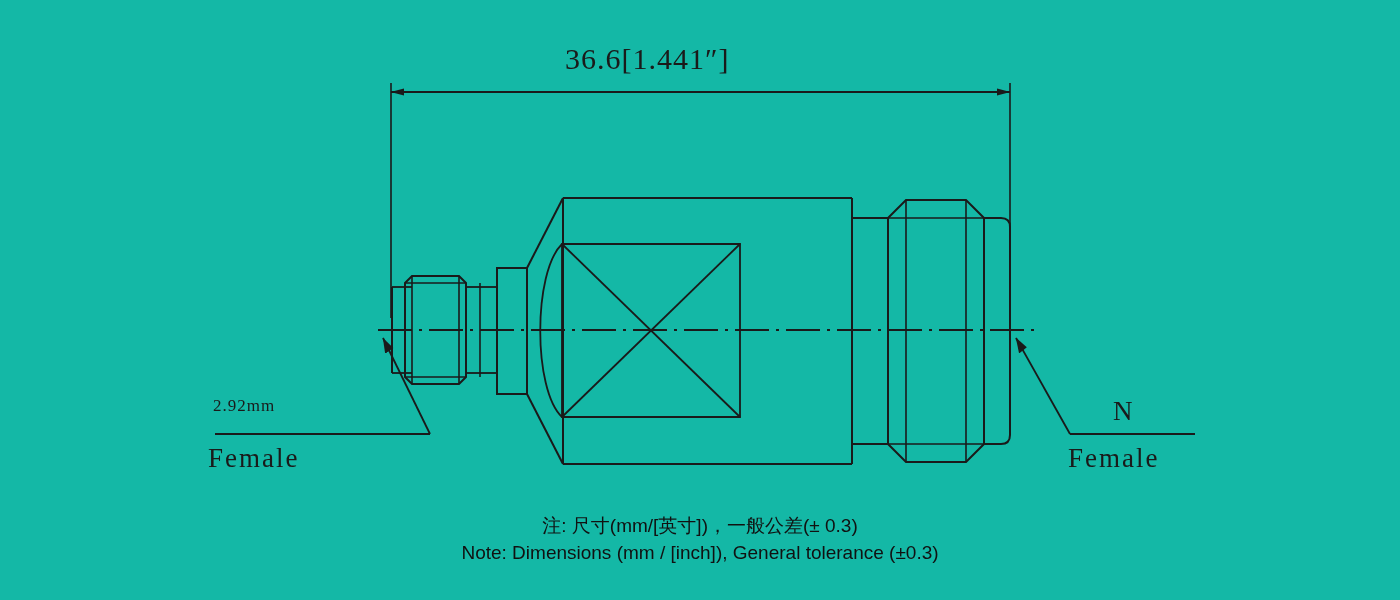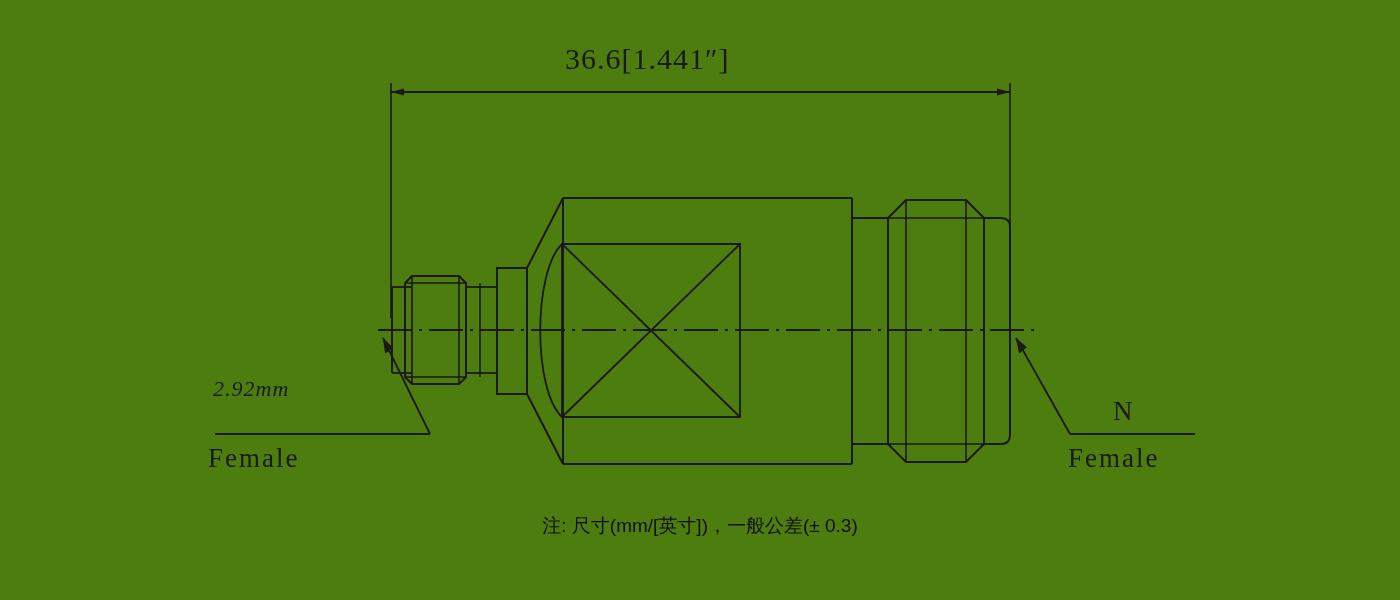--- a/index.html
+++ b/index.html
@@ -10,21 +10,21 @@
   body {
     width: 1400px;
     height: 600px;
     font-family: "Liberation Sans", sans-serif;
     overflow: hidden;
   }
   #sheet {
     position: relative;
     width: 1400px;
     height: 600px;
-    background: #4d7c0f;
+    background: #14b8a6;
   }
   #drawing-svg {
     position: absolute;
     left: 0;
     top: 0;
     width: 1400px;
     height: 600px;
     display: block;
   }
   .lbl {
@@ -34,24 +34,23 @@
     color: #1a1a1a;
   }
   #dim-main-text {
     left: 565px;
     top: 42px;
     font-size: 30px;
     letter-spacing: 1px;
   }
   #label-left-type {
     left: 213px;
-    top: 376px;
-    font-size: 22px;
+    top: 396px;
+    font-size: 17px;
     letter-spacing: 1px;
-    font-style: italic;
   }
   #label-left-gender {
     left: 208px;
     top: 443px;
     font-size: 27px;
     letter-spacing: 2px;
   }
   #label-right-type {
     left: 1113px;
     top: 396px;
@@ -189,15 +188,16 @@
   <div class="lbl" id="label-left-type">2.92mm</div>
 
   <div class="lbl" id="label-left-gender">Female</div>
 
   <div class="lbl" id="label-right-type">N</div>
 
   <div class="lbl" id="label-right-gender">Female</div>
 
   <div id="notes">
     <span class="note-line">注: 尺寸(mm/[英寸])，一般公差(± 0.3)</span>
+    <span class="note-line">Note: Dimensions (mm / [inch]), General tolerance (±0.3)</span>
   </div>
 
 </div>
 
 </body></html>

